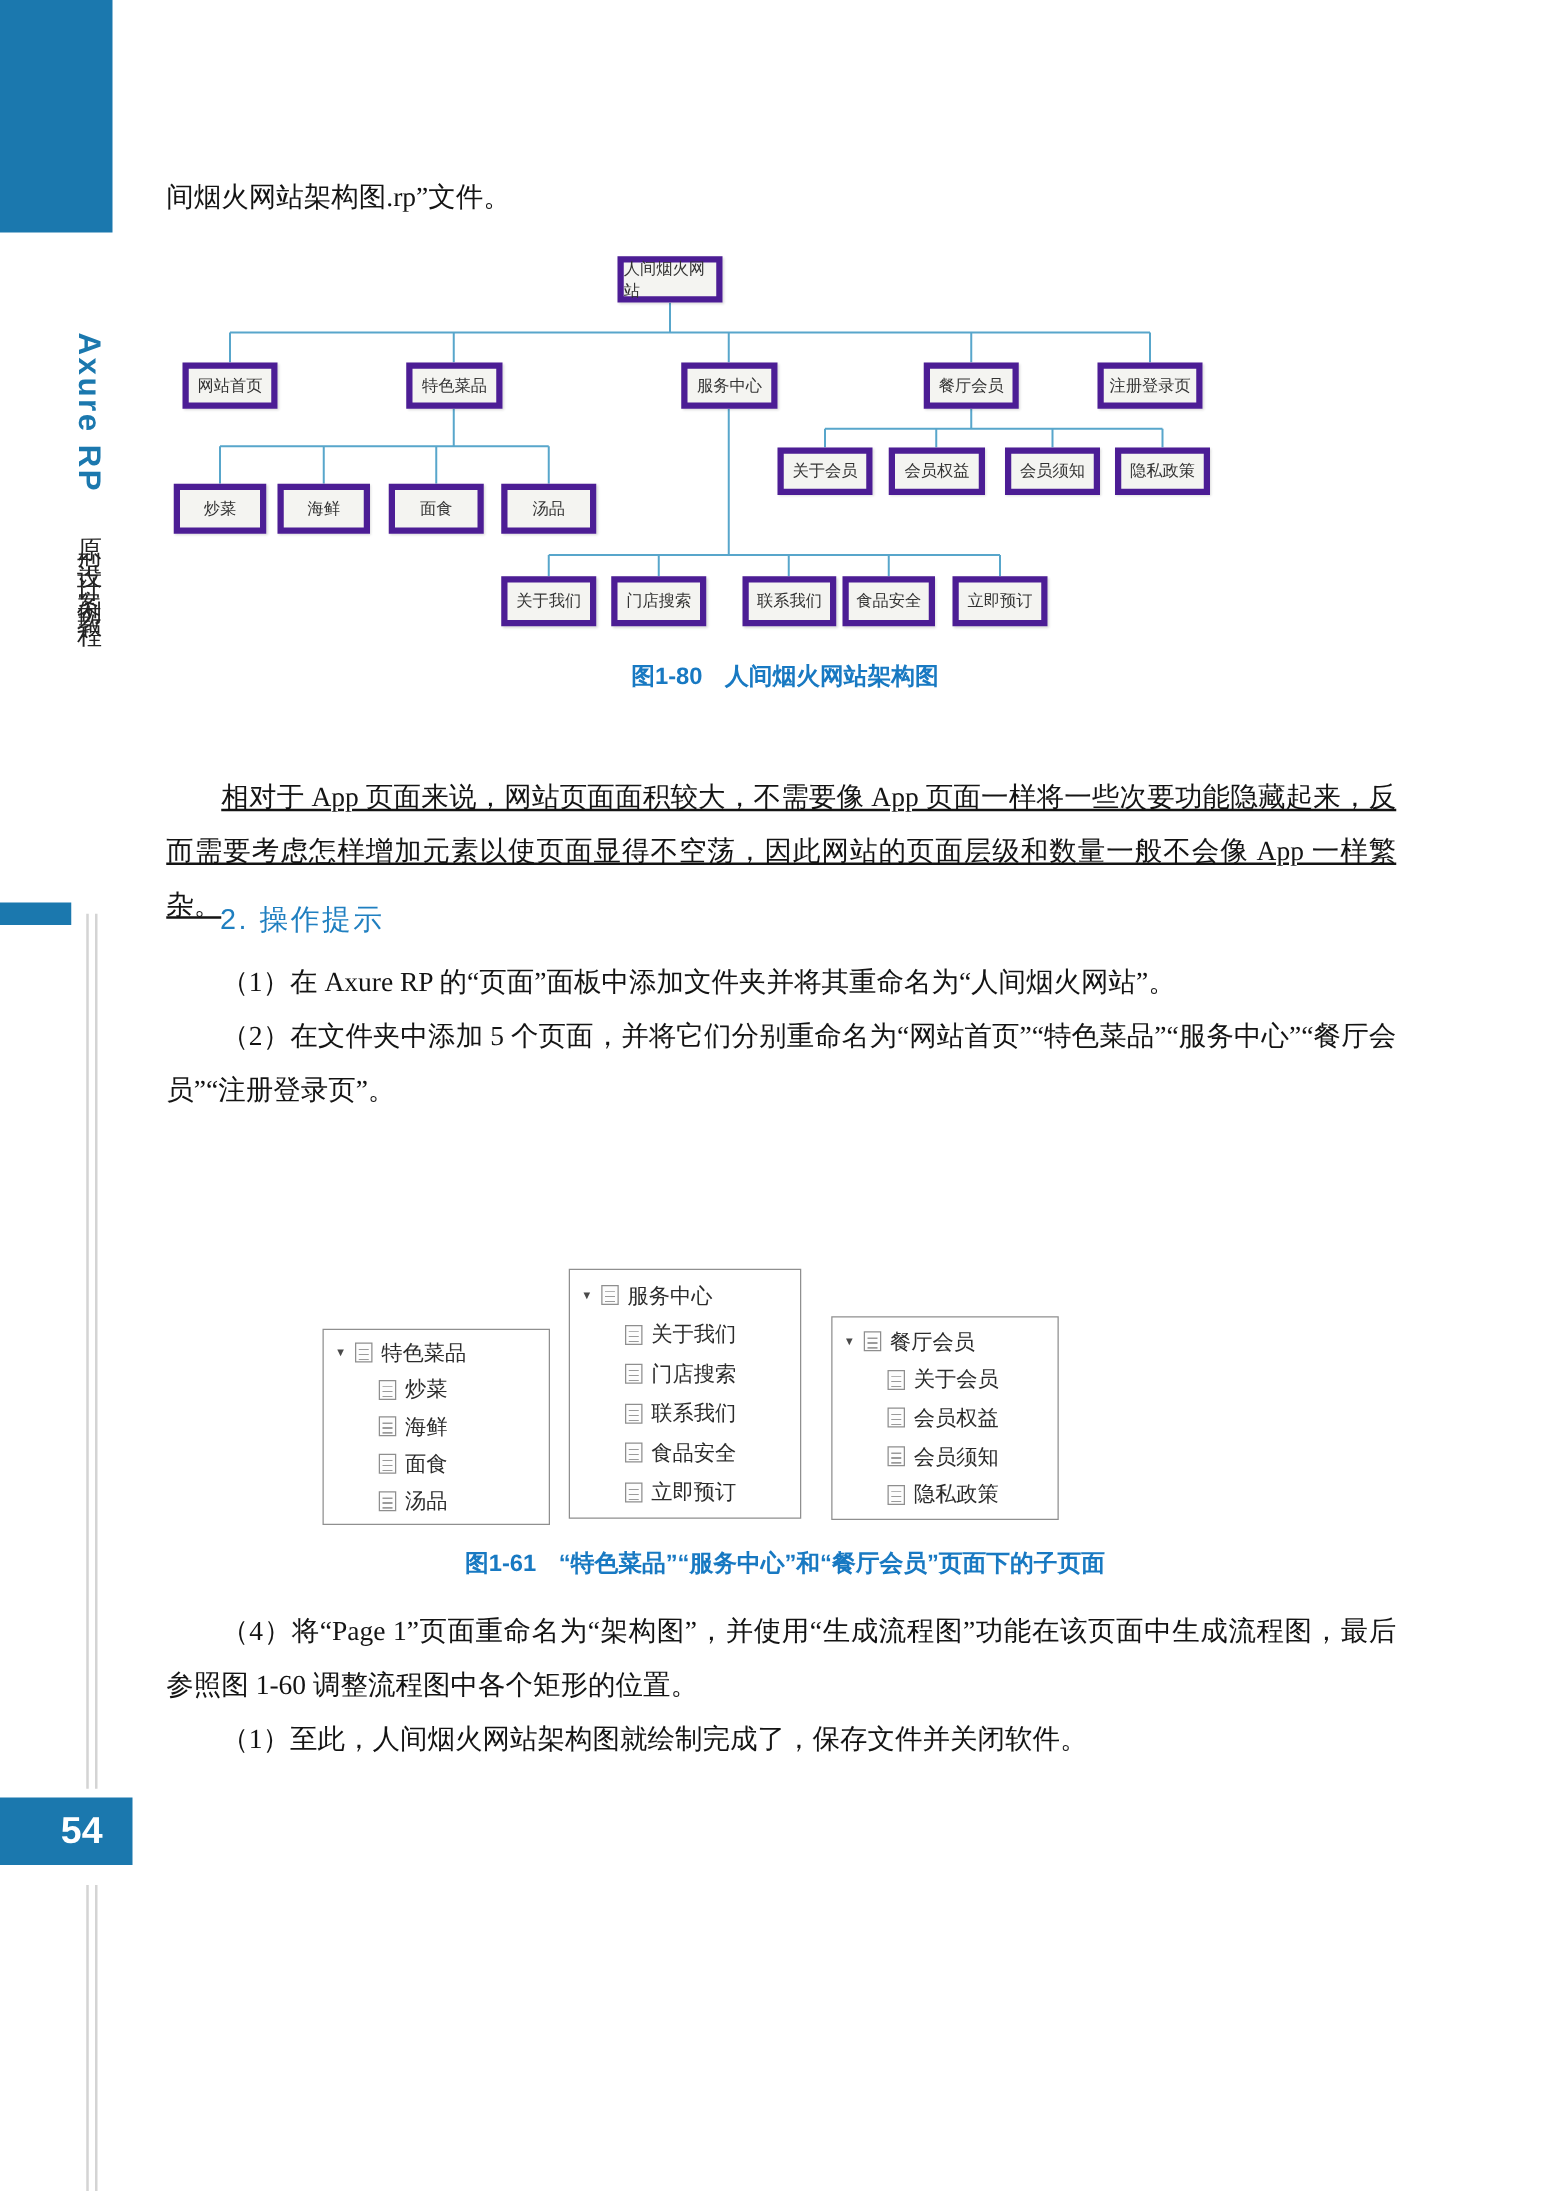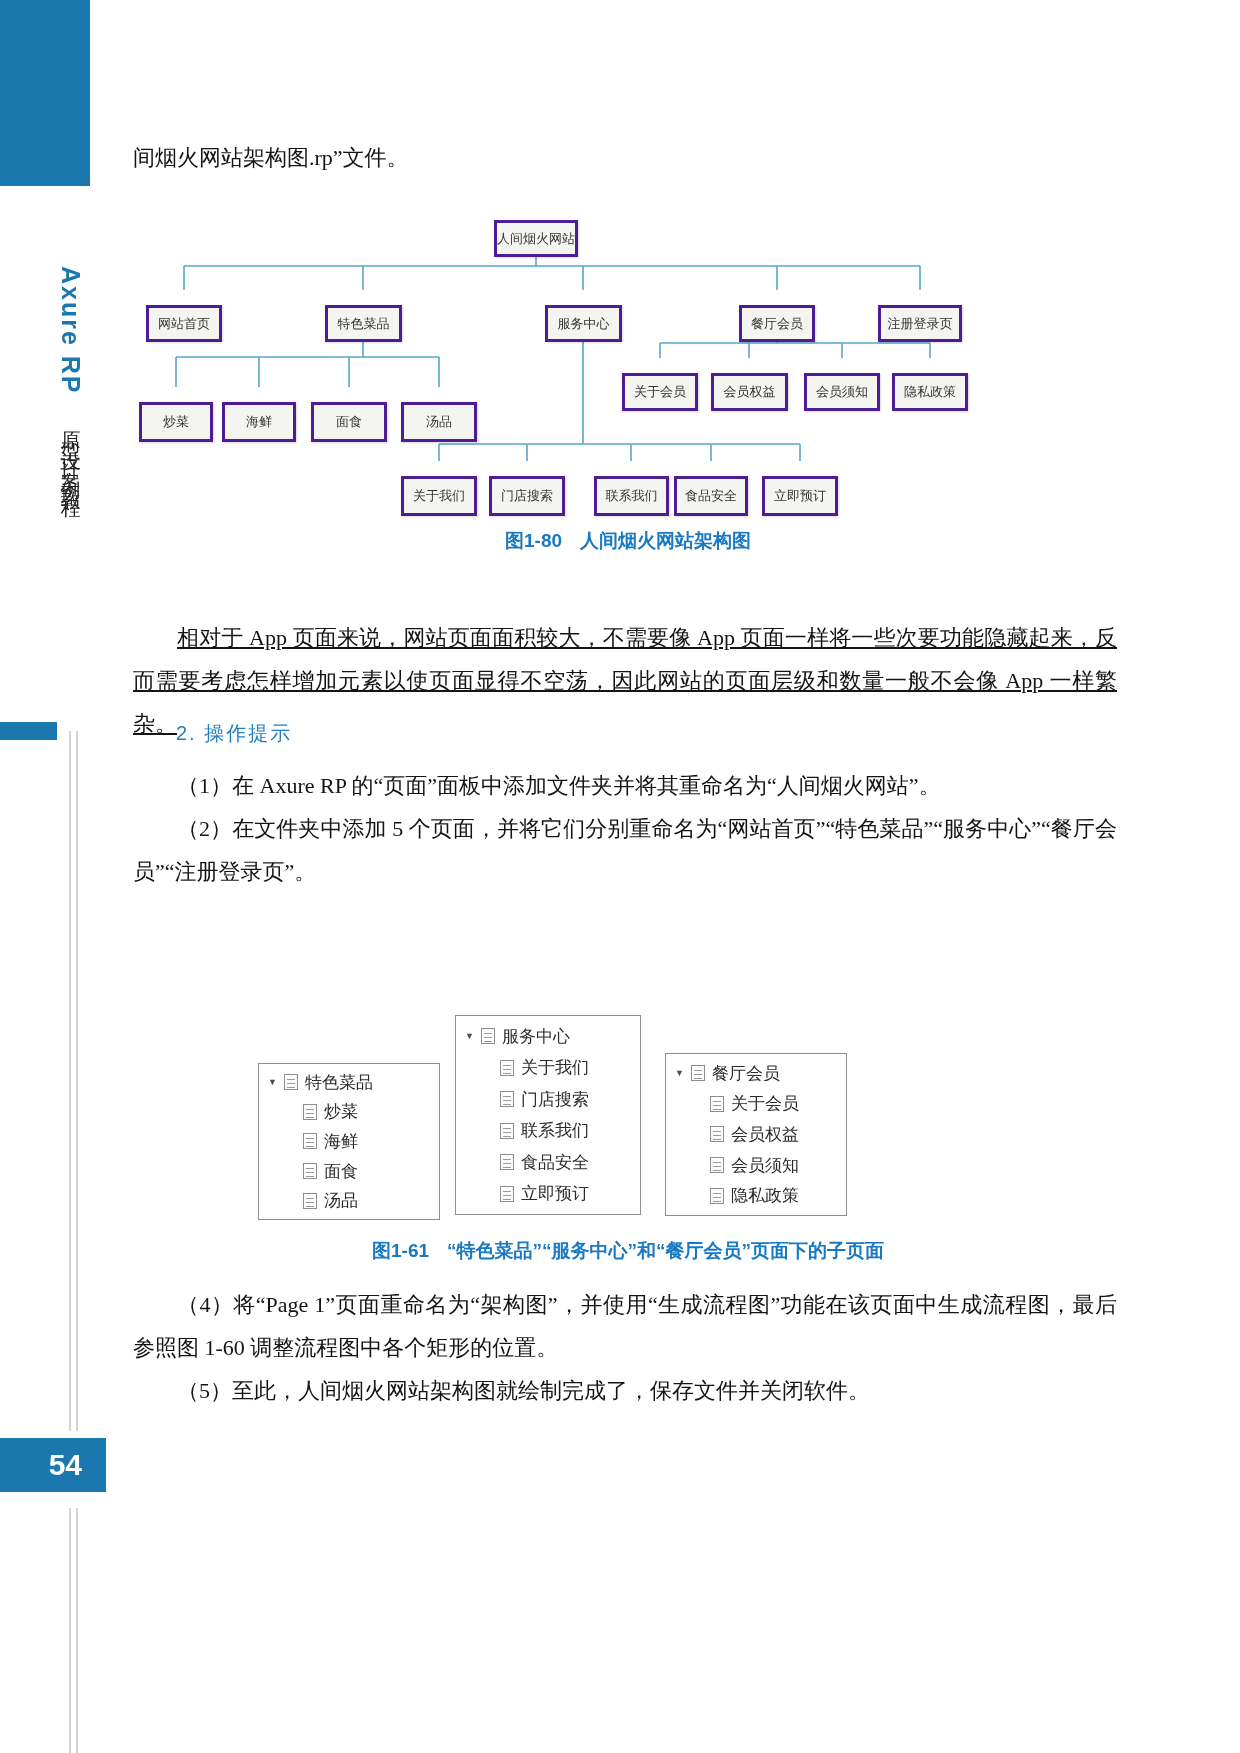--- a/index.html
+++ b/index.html
@@ -25,36 +25,36 @@
 
   
   .textblock { position:absolute; left:133px; width:984px; font-size:22px; line-height:43px;
                text-align:justify; }
   .intro  { top:136px; }
   .para1  { top:616px; text-indent:2em;text-decoration:underline; }
   .steps1 { top:764px; }
   .steps2 { top:1283px;font-family:Liberation Serif, serif; }
   .steps1 p, .steps2 p { text-indent:2em; }
   .heading { position:absolute; left:176px; top:720px; font-family:"Liberation Sans", sans-serif;
-             color:#1f7fc0; font-size:20px; font-weight:500; letter-spacing:2px; }
+             color:#1f7fc0; font-size:23px; font-weight:500; letter-spacing:2px; }
 
   
   .caption { position:absolute; left:133px; width:990px; text-align:center;
              font-family:"Liberation Sans", sans-serif; color:#1879c2; font-size:19px; font-weight:600; }
   .cap60 { top:528px; }
   .cap61 { top:1238px; }
   .caption .cap-label { margin-right:18px; }
 
   
   .fig60 { position:absolute; left:133px; top:194px; width:990px; height:320px; }
   .fig60 svg { position:absolute; left:0; top:0; }
   .fig60 path { stroke:#58a6cb; stroke-width:1.6; fill:none; }
   .node { position:absolute; display:flex; align-items:center; justify-content:center;
-          background:#f4f4f1; border:3px solid #4c1d95; font-family:"Liberation Sans", sans-serif;
-          font-size:13px; color:#333; box-shadow:1px 1px 2px rgba(0,0,0,0.15);margin-top:15px; }
+          background:#f4f4f1; border:5px solid #4c1d95; font-family:"Liberation Sans", sans-serif;
+          font-size:13px; color:#333; box-shadow:1px 1px 2px rgba(0,0,0,0.15); }
 
   
   .panel { position:absolute; background:#fff; border:1px solid #8f8f8f; display:flex;
            flex-direction:column; justify-content:space-evenly;
            font-family:"Liberation Sans", sans-serif; font-size:17px; color:#2c2c2c; }
   .prow { display:flex; align-items:center; }
   .phead { padding-left:9px; }
   .pitem { padding-left:44px; }
   .caret { font-size:9px; color:#4a4a4a; margin-right:7px; flex:none; }
   .doc-icon { position:relative; width:14px; height:16px; border:1px solid #8e8e8e;
@@ -202,16 +202,16 @@
         <span>隐私政策</span>
       </div>
   </div>
 
   <div class="caption cap61">
     <span class="cap-label">图1-61</span><span>“特色菜品”“服务中心”和“餐厅会员”页面下的子页面</span>
   </div>
 
   <div class="textblock steps2">
     <p>（4）将“Page 1”页面重命名为“架构图”，并使用“生成流程图”功能在该页面中生成流程图，最后参照图 1-60 调整流程图中各个矩形的位置。</p>
-    <p>（5）至此，人间烟火网站架构图就绘制完成了，保存文件并关闭软件。</p>
+    <p>（1）至此，人间烟火网站架构图就绘制完成了，保存文件并关闭软件。</p>
   </div>
 
 </div>
 
 </body></html>

